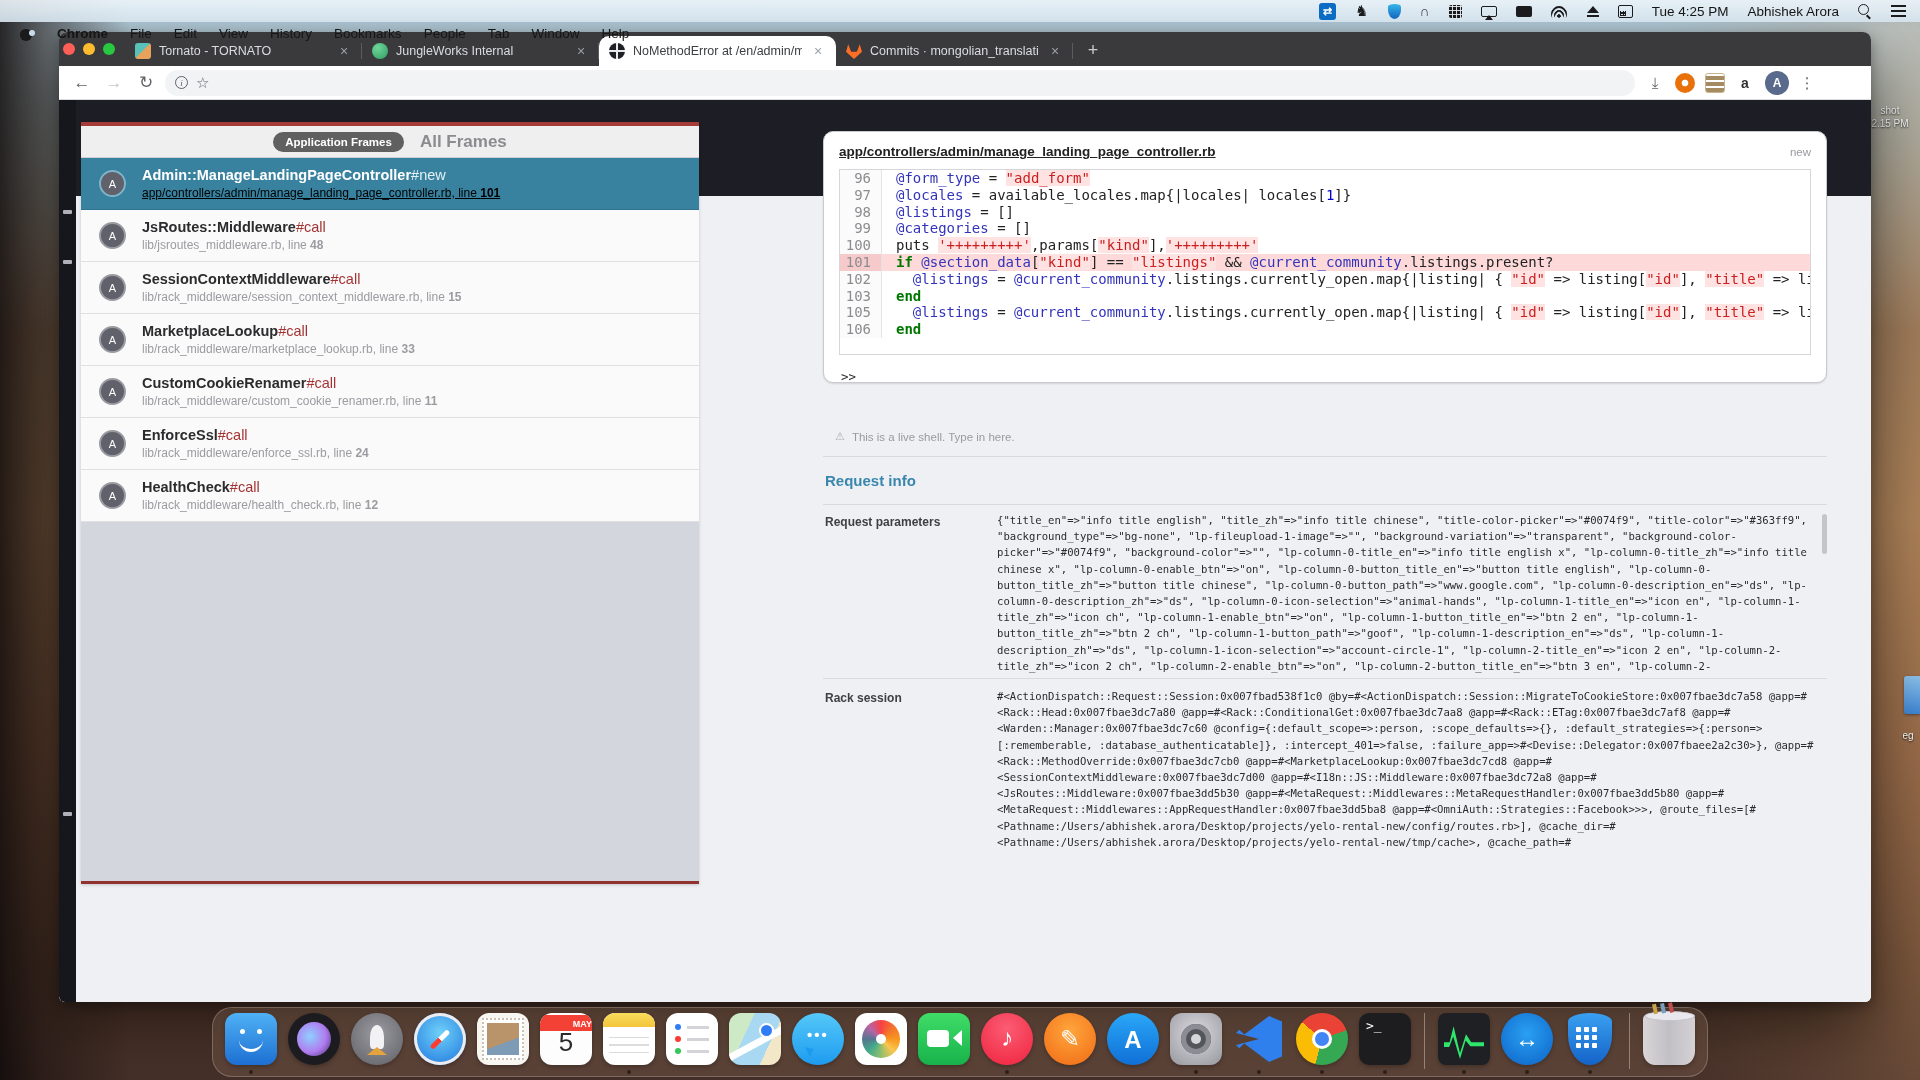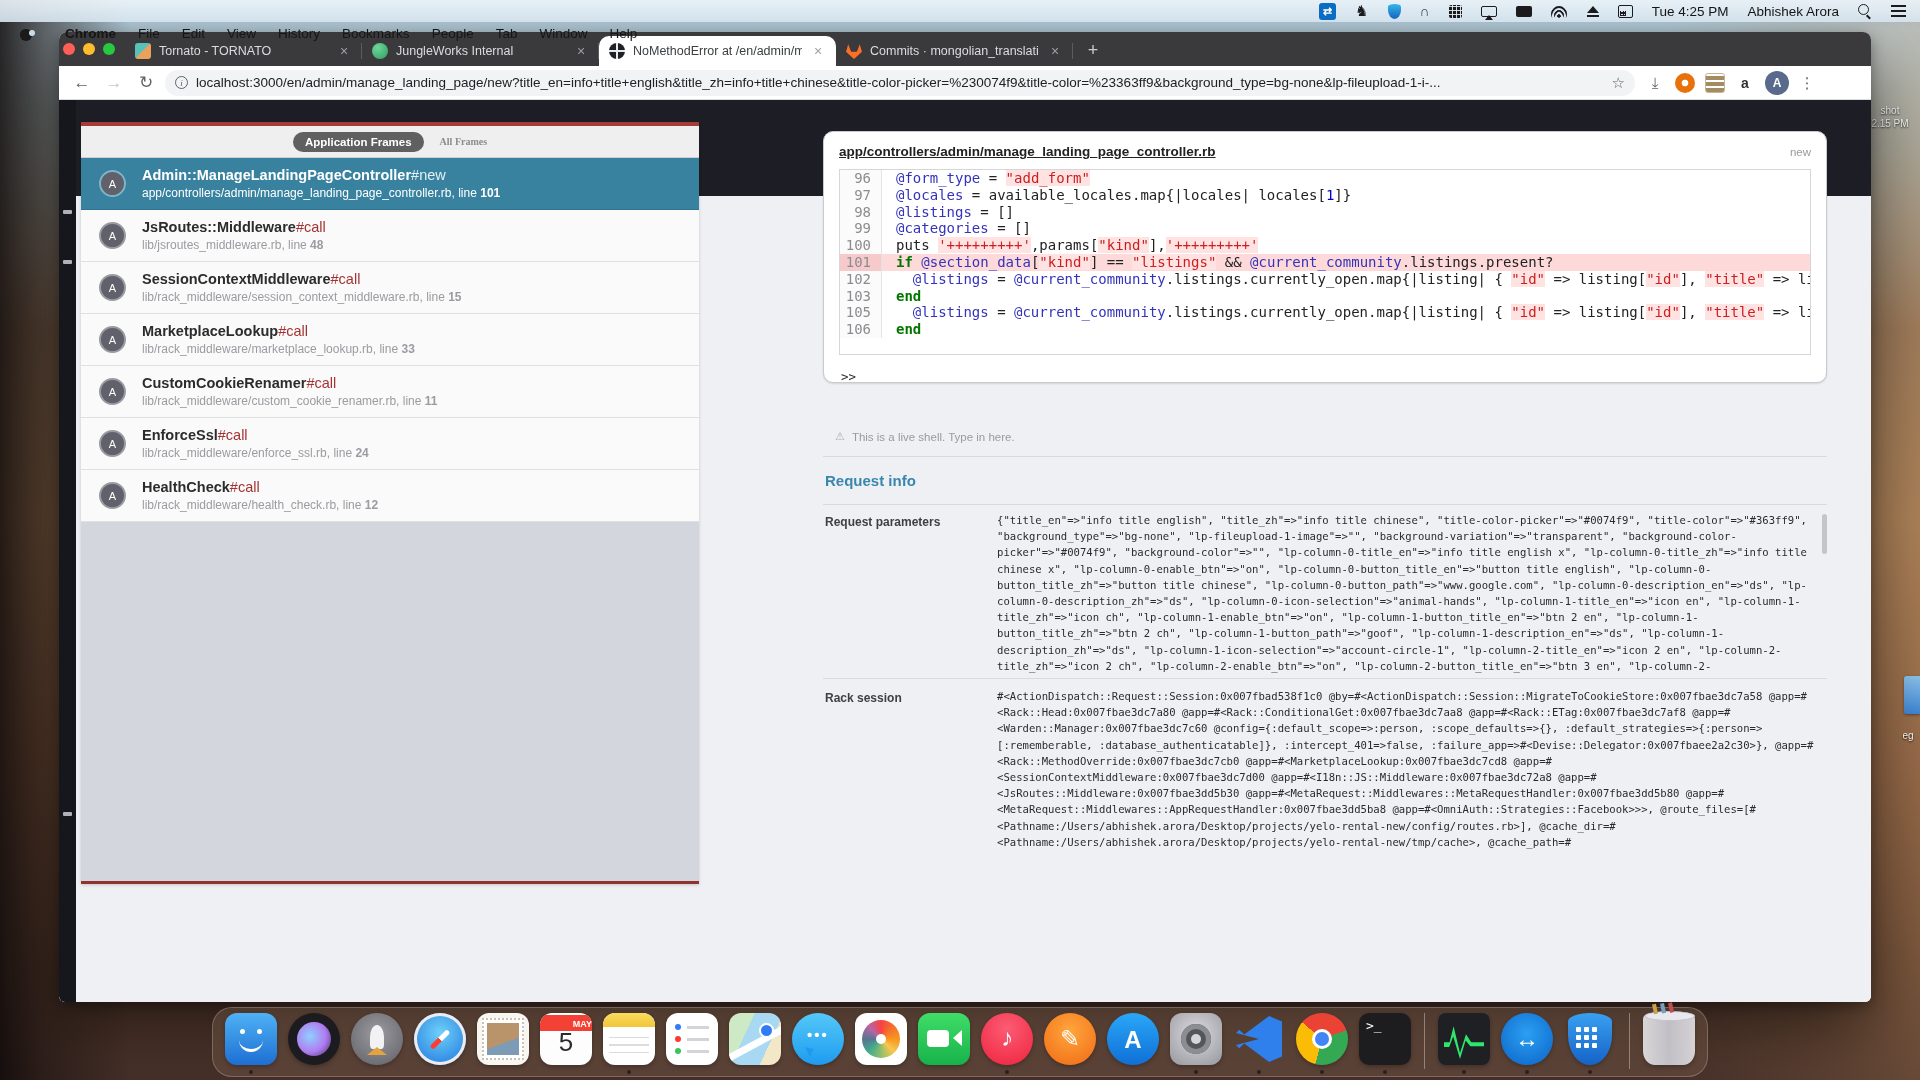--- a/index.html
+++ b/index.html
@@ -13,21 +13,21 @@
       linear-gradient(180deg, #a7c6da 0px, #b9d1dd 30px, #a9b6b4 140px, #97785c 330px, #a87f58 520px, #8a5f43 760px, #5e4030 980px, #46302a 1080px);
   }
   .desk-label { position:absolute; color:#fff; font-size:10px; text-shadow:0 1px 2px rgba(0,0,0,.8); text-align:center; }
   .desk-label.top { right:2px; top:104px; width:56px; line-height:13px; }
   .desk-icon-sliver { position:absolute; right:0; top:676px; width:16px; height:38px; background:linear-gradient(180deg,#8ec6f0,#3f87d8); border-radius:3px 0 0 3px; box-shadow:0 1px 3px rgba(0,0,0,.4); }
   .desk-label.mid { right:1px; top:730px; width:22px; }
 
   
   .menubar { position:absolute; left:0; top:0; width:1920px; height:22px; display:flex; align-items:center;
     background:linear-gradient(180deg, rgba(236,244,249,.92), rgba(214,228,238,.92)); font-size:13.5px; color:#151515; z-index:60; }
-  .mb-left { display:flex; align-items:center; gap:32px; padding-left:20px;margin-top:44px; }
+  .mb-left { display:flex; align-items:center; gap:24px; padding-left:20px;margin-top:44px; }
   .apple { width:13px; height:15px; position:relative; display:inline-block; }
   .apple::before { content:""; position:absolute; left:0; top:3px; width:12px; height:12px; background:#1a1a1a; border-radius:45% 45% 48% 48%; }
   .apple::after { content:""; position:absolute; right:-2px; top:4px; width:6px; height:6px; background:#c9dcea; border-radius:50%; }
   .mb-item { white-space:nowrap; }
   .mb-item.bold { font-weight:bold; }
   .mb-right { margin-left:auto; display:flex; align-items:center; gap:19px; padding-right:14px; }
   .mi { display:inline-flex; align-items:center; justify-content:center; height:18px; color:#1b1b1d; }
   .mi-teamviewer { width:17px; height:17px; background:#0b6cc4; border-radius:3px; color:#fff; font-size:11px; font-weight:bold; }
   .mi-boar { font-size:15px; }
   .mi-shield-status { width:13px; height:15px; background:linear-gradient(180deg,#35b6e8,#1464c0); border-radius:50% 50% 50% 50%/18% 18% 60% 60%; }
@@ -104,33 +104,33 @@
   .err-line { font-size:15px; }
   .err-type { color:#d9534f; font-weight:bold; }
   .err-at { color:#9b9ca3; }
   .err-msg { margin-top:9px; font-size:24px; color:#e4e5e9; letter-spacing:.2px; }
 
   
   .frames-card { position:absolute; left:22px; top:22px; width:618px; height:762px; background:#d4d6de;
     border-top:4px solid #a63c38; border-bottom:3px solid #8f3230; box-shadow:0 1px 3px rgba(0,0,0,.18); }
   .frames-tabs { height:32px; background:#efefef; border-bottom:1px solid #d0d0d4; display:flex; align-items:center; justify-content:center; gap:16px; }
   .pill { background:#606060; color:#fff; font-size:11.5px; font-weight:bold; padding:4px 12px; border-radius:12px; }
-  .frames-tab-plain { color:#8b8b90; font-size:10px; font-weight:bold;font-family:Liberation Serif, serif; }
+  .frames-tab-plain { color:#8b8b90; font-size:17px; font-weight:bold; }
   .frame-row { height:52px; background:#fafafa; border-bottom:1px solid #e0e0e3; display:flex; align-items:center; padding:0 14px 0 18px; gap:16px; }
   .frame-row.selected { background:#38829f; border-bottom-color:#2f7390; }
   .f-avatar { width:27px; height:27px; border-radius:50%; background:#60616b; border:2px solid #9a9aa2; color:#fff; font-size:11px; display:flex; align-items:center; justify-content:center; flex:0 0 27px; }
   .frame-row.selected .f-avatar { border-color:#7fb3c8; }
   .f-texts { display:flex; flex-direction:column; gap:3px; min-width:0; }
   .f-name { font-size:14.5px; font-weight:bold; color:#2c2c2e; white-space:nowrap; }
   .f-suffix { font-weight:normal; color:#a33333; }
   .f-path { font-size:12px; color:#9b9ba1; white-space:nowrap; }
   .f-line { font-weight:bold; }
   .frame-row.selected .f-name { color:#fff; }
   .frame-row.selected .f-suffix { color:#e4f0f6; }
-  .frame-row.selected .f-path { color:#ffffff; }
+  .frame-row.selected .f-path { color:#000000;text-decoration:underline; }
 
   
   .right-col { position:absolute; left:764px; top:0; width:1004px; height:100%; }
   .code-card { position:absolute; left:0; top:31px; width:1004px; height:252px; background:#fff; border:1px solid #c9c9ce; border-radius:10px; box-shadow:0 1px 2px rgba(0,0,0,.12); padding:12px 15px; }
   .code-head { display:flex; align-items:baseline; }
   .code-file { font-size:13.5px; color:#222; text-decoration:underline; font-weight:bold; }
   .code-badge { margin-left:auto; font-size:11.5px; color:#9a9aa0; }
   .code-box { margin-top:10px; border:1px solid #d6d6da; height:186px; overflow:hidden; font-family:"DejaVu Sans Mono", monospace; font-size:14px; }
   .crow { display:flex; height:16.8px; line-height:16.8px; white-space:pre; }
   .crow.hl { background:#fdd9d9; }
@@ -308,21 +308,20 @@
         </div>
       </div>
     <div class="newtab">+</div>
   </div>
   <div class="toolbar">
     <span class="nav-ico">←</span>
     <span class="nav-ico disabled">→</span>
     <span class="nav-ico">↻</span>
     <div class="omnibox">
       <span class="info-ico">i</span>
-      <span class="url">localhost:3000/en/admin/manage_landing_page/new?title_en=info+title+english&amp;title_zh=info+title+chinese&amp;title-color-picker=%230074f9&amp;title-color=%23363ff9&amp;background_type=bg-none&amp;lp-fileupload-1-i-...</span>
       <span class="star">☆</span>
     </div>
     <div class="tb-right">
       <span class="ext ext-download">⤓</span>
       <span class="ext ext-orange"></span>
       <span class="ext ext-grid"></span>
       <span class="ext ext-a">a</span>
       <span class="avatar-btn">A</span>
       <span class="kebab">⋮</span>
     </div>

